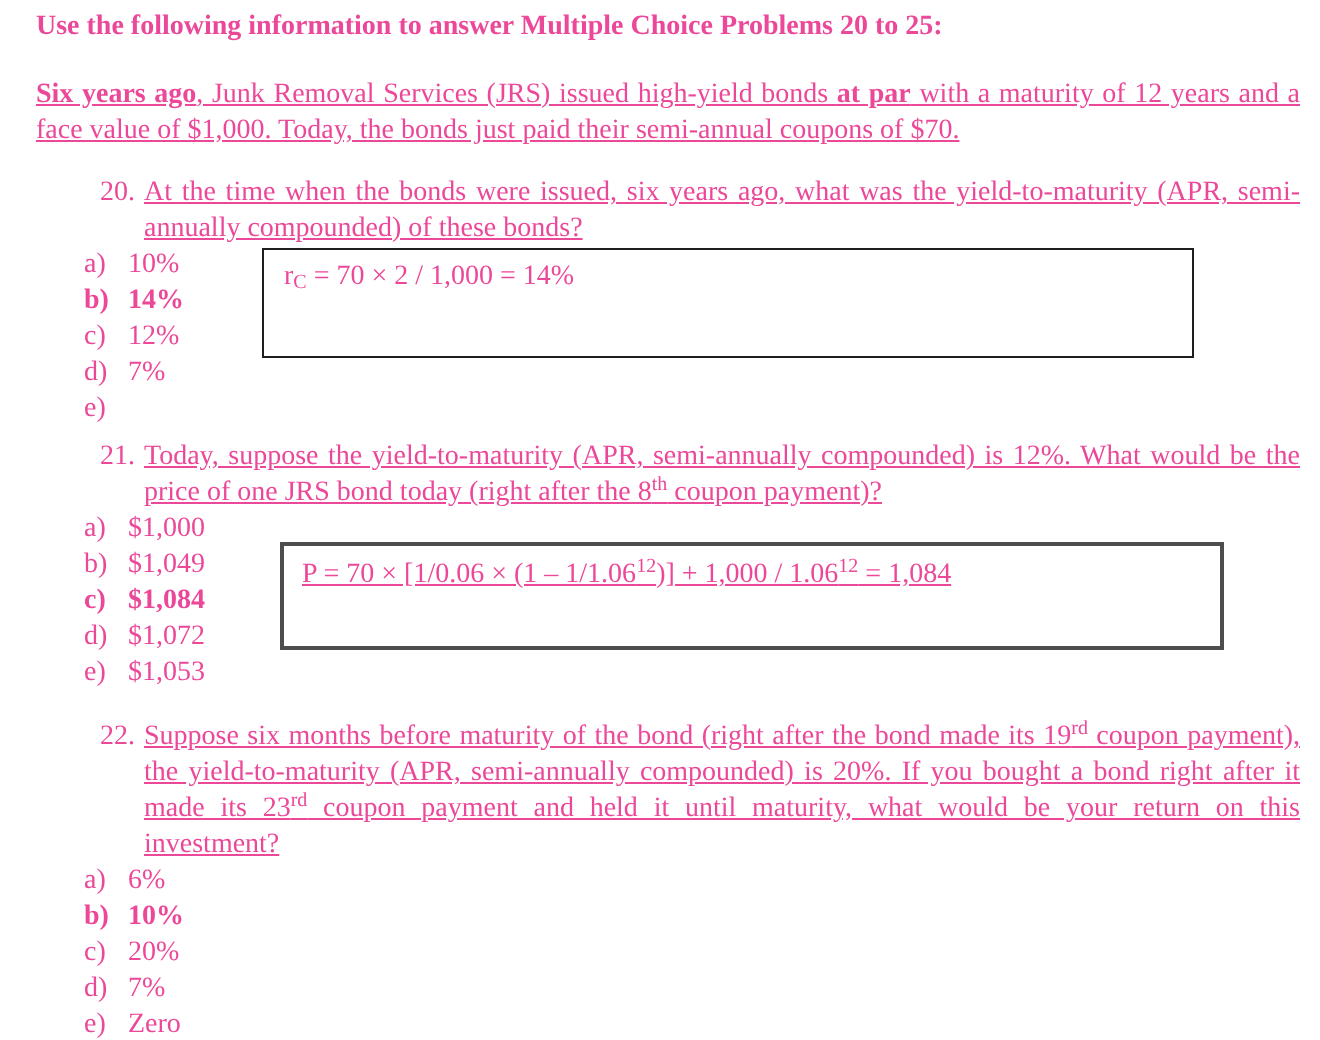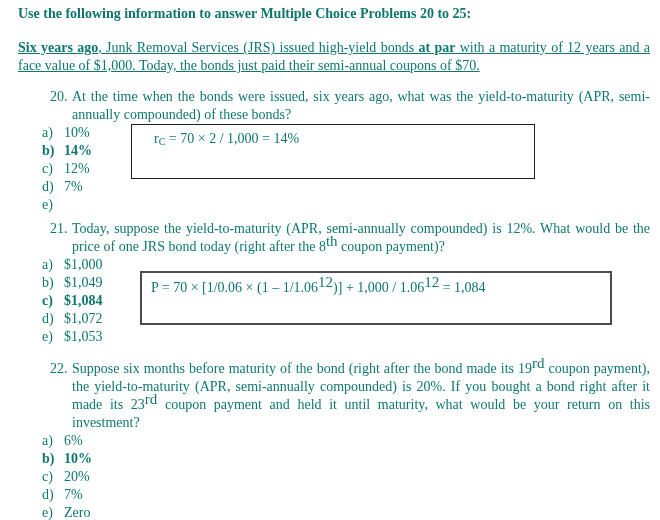--- a/index.html
+++ b/index.html
@@ -5,21 +5,21 @@
   html, body {
     margin: 0;
     padding: 0;
     background: #ffffff;
   }
   .page {
     position: relative;
     width: 660px;
     height: 520px;
     background: #ffffff;
-    color: #0f766e;
+    color: #ec4899;
     font-family: "Liberation Serif", "DejaVu Serif", serif;
     font-size: 14px;
     line-height: 18px;
     overflow: hidden;
   }
   .doc-title {
     margin: 5px 10px 0 18px;
     font-weight: bold;
   }
   .intro {
@@ -35,20 +35,21 @@
   .q-line {
     display: flex;
     margin-left: 32px;
   }
   .q-num {
     flex: 0 0 22px;
   }
   .q-text {
     flex: 1;
     text-align: justify;
+    text-decoration: underline;
   }
   .opts {
     position: relative;
     margin-left: 24px;
   }
   .opt {
     display: flex;
     height: 18px;
     line-height: 18px;
   }
@@ -61,40 +62,41 @@
   }
   .solution-box {
     position: absolute;
     background: #ffffff;
     box-sizing: border-box;
     line-height: 19px;
   }
   .box1 {
     left: 89px;
     top: 0px;
-    width: 404px;
+    width: 466px;
     height: 55px;
     border: 1.5px solid #1f1f1f;
-    padding: 4px 8px 0 22px;
+    padding: 4px 8px 0 10px;
   }
   .box2 {
     left: 98px;
     top: 15px;
     width: 472px;
     height: 54px;
     border: 2px solid #4d4d4d;
     padding: 5px 8px 0 9px;
+    text-decoration: underline;
   }
   sub {
     font-size: 10px;
     line-height: 0;
     vertical-align: -2px;
   }
   sup {
-    font-size: 15px;
+    font-size: 10px;
     line-height: 0;
     vertical-align: 5px;
   }
 </style>
 </head>
 <body>
 
 <div class="page">
 
   <div class="doc-title">Use the following information to answer Multiple Choice Problems 20 to 25:</div>

